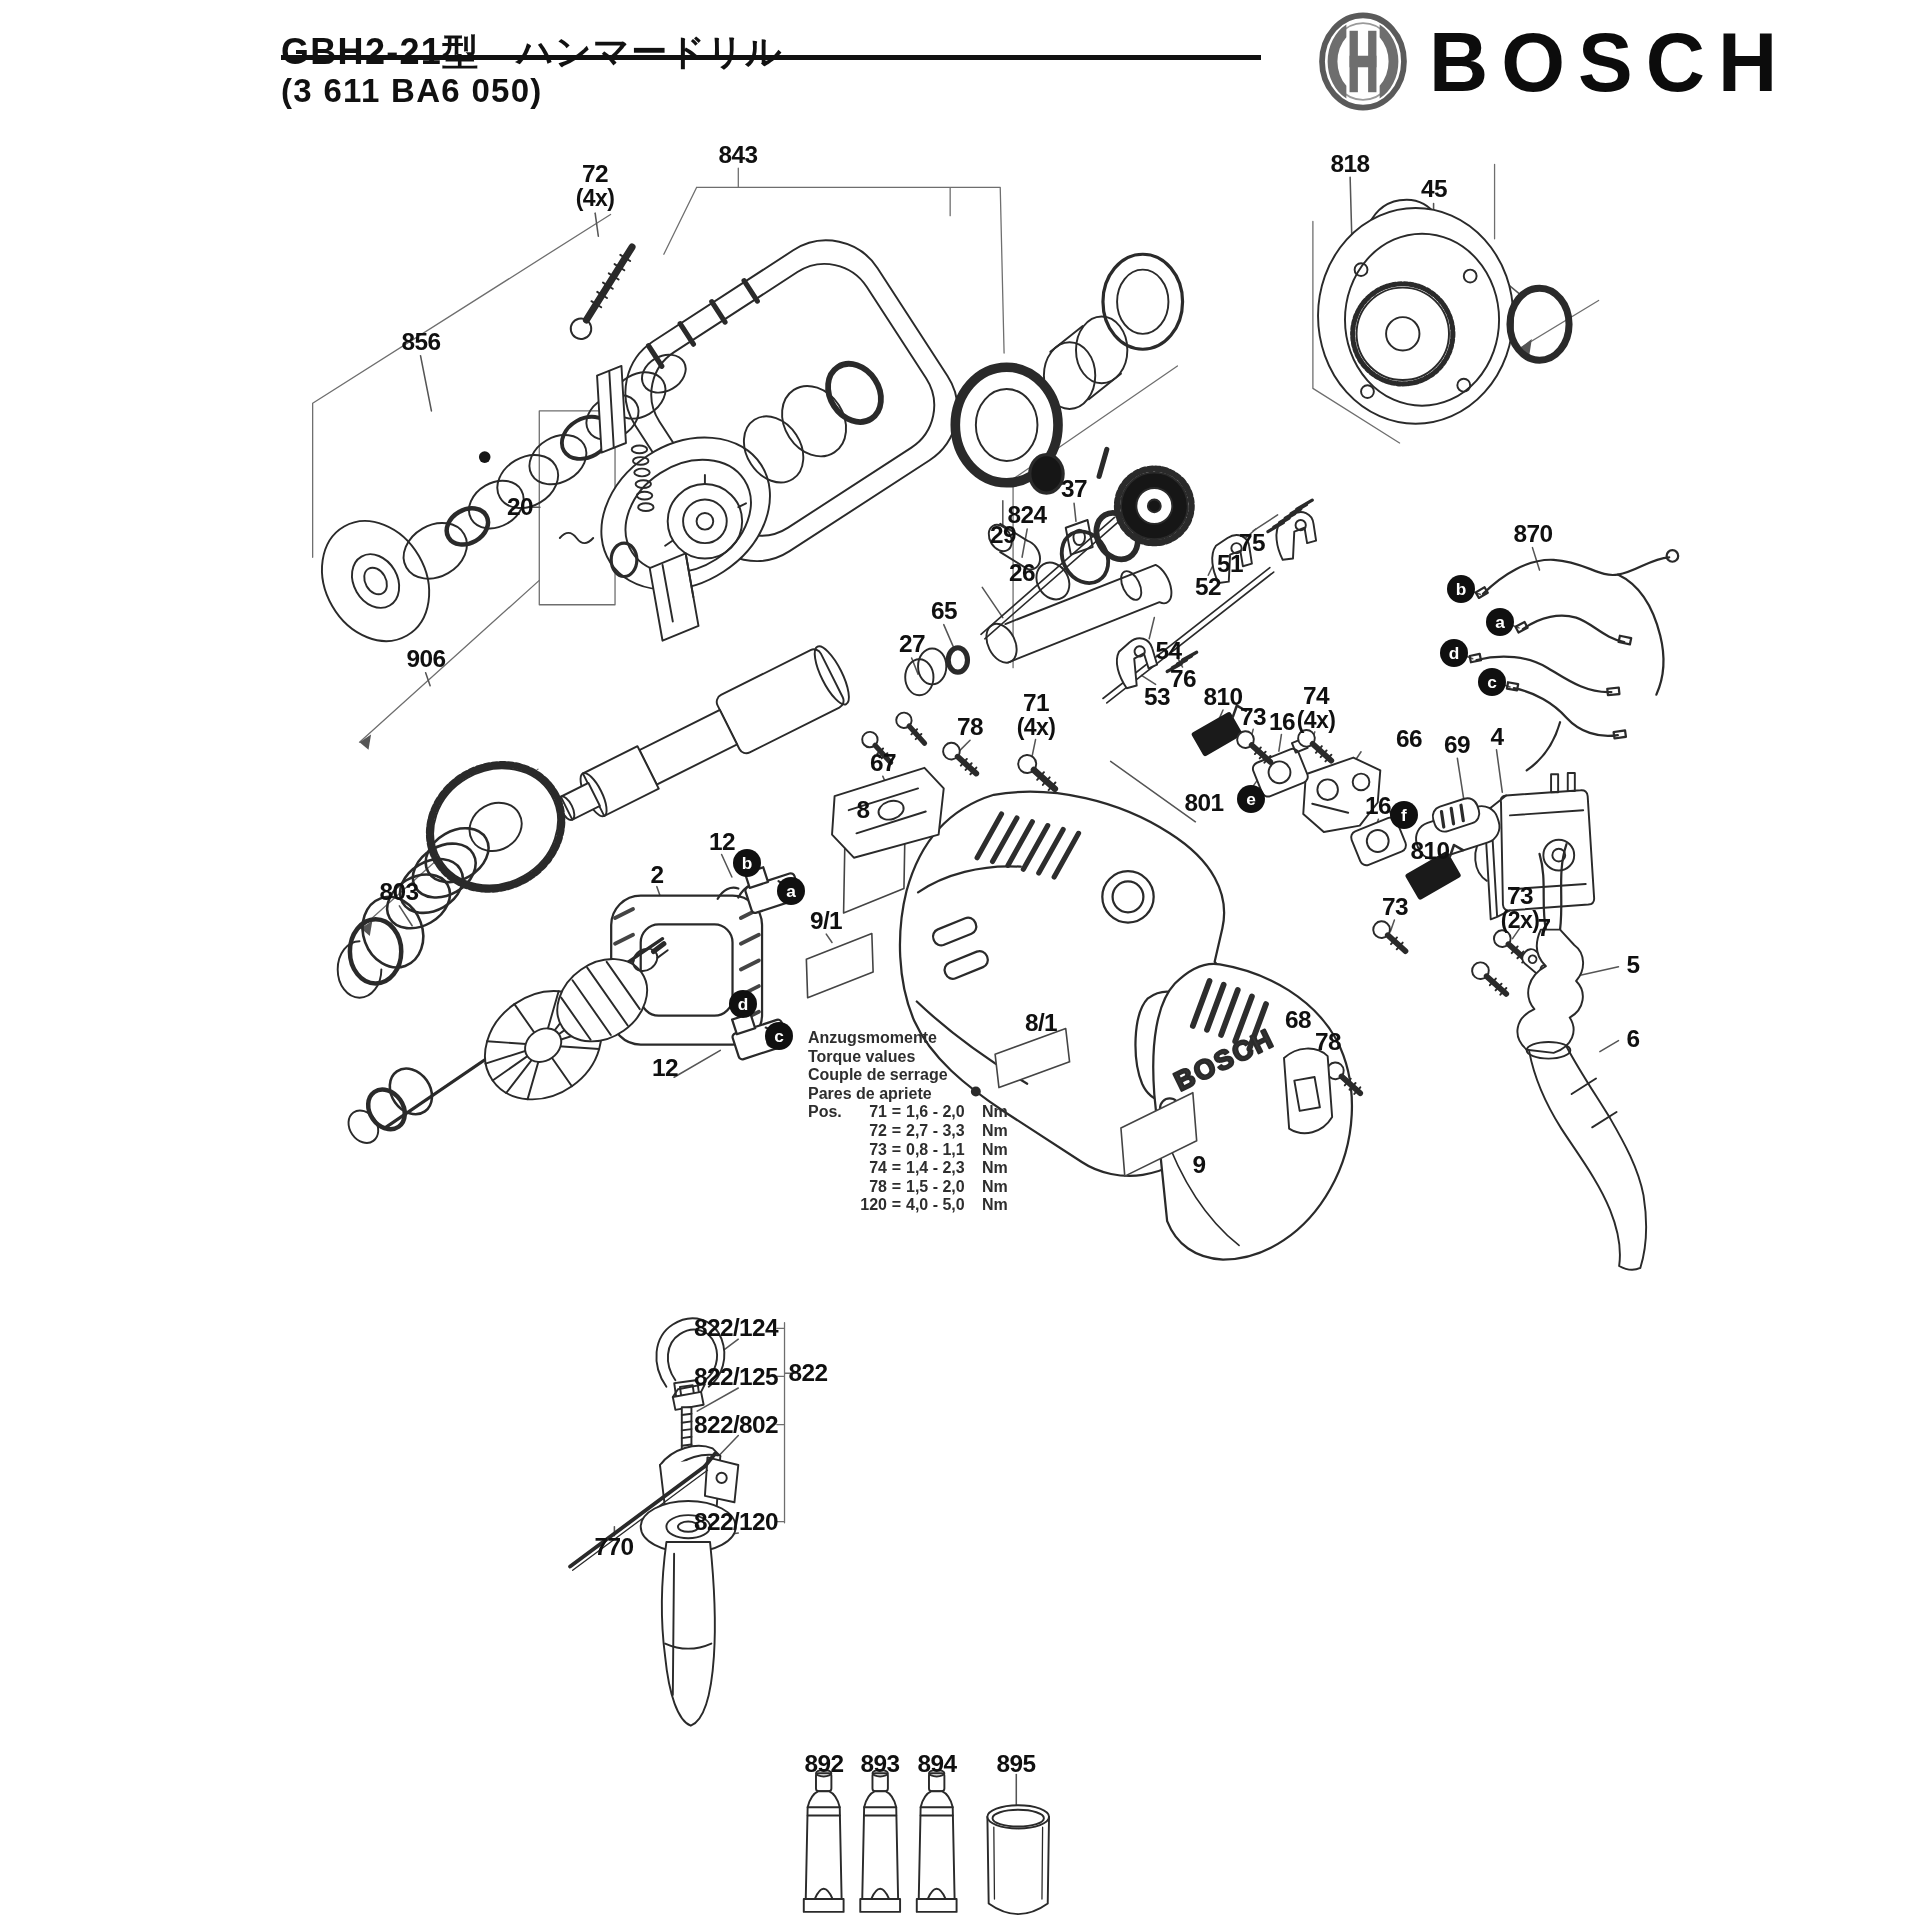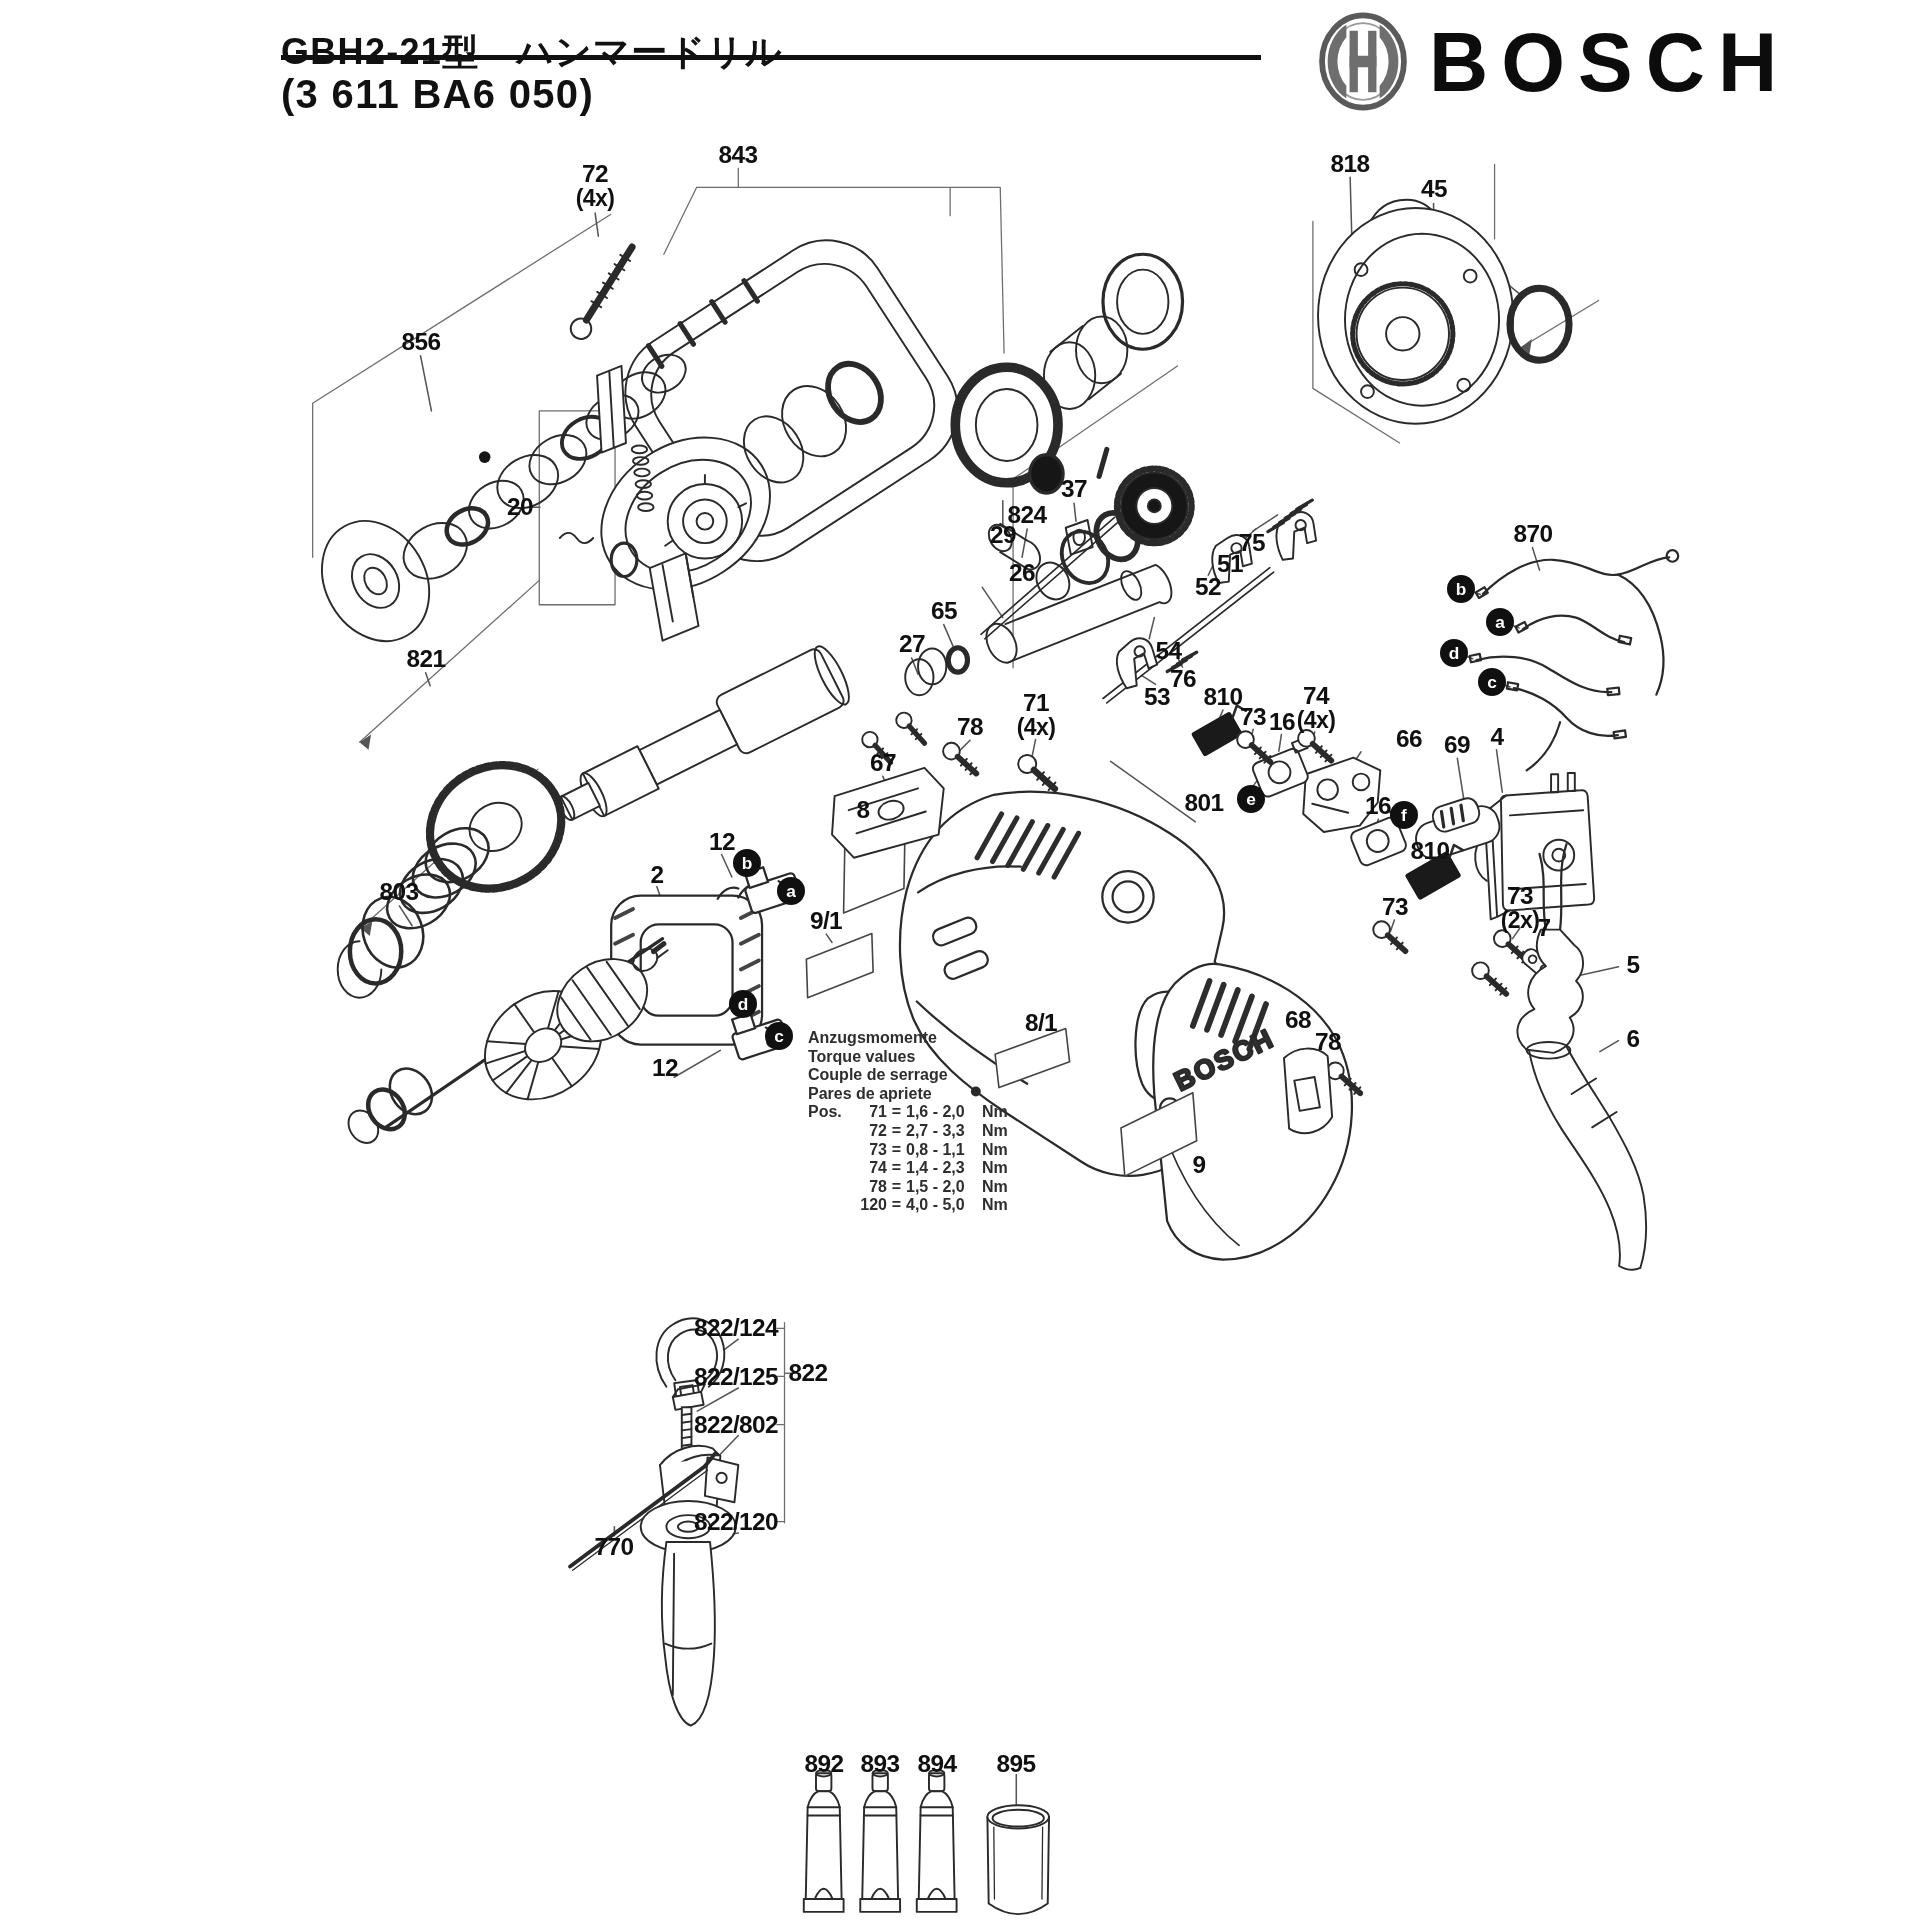--- a/index.html
+++ b/index.html
@@ -5,21 +5,21 @@
   html,body{margin:0;padding:0;background:#fff;}
   .page{position:relative;width:1926px;height:1926px;background:#ffffff;
         font-family:"Liberation Sans",sans-serif;overflow:hidden;color:#111;}
   .art{position:absolute;left:0;top:0;}
   svg text{font-family:"Liberation Sans",sans-serif;}
 
   
   .title{position:absolute;left:281px;top:3.9px;font-size:36px;font-weight:bold;
          letter-spacing:1.3px;white-space:nowrap;}
   .rule{position:absolute;left:281px;top:55px;width:980px;height:4.5px;background:#111;}
-  .partnum{position:absolute;left:281px;top:72px;font-size:40px;font-weight:bold;letter-spacing:1.3px;}
+  .partnum{position:absolute;left:281px;top:72px;font-size:33px;font-weight:bold;letter-spacing:1.3px;}
   .brand{position:absolute;left:1315px;top:10.3px;display:flex;align-items:center;}
   .wordmark{font-size:82px;font-weight:bold;letter-spacing:13px;color:#0c0c0c;
             margin-left:18px;line-height:90px;transform:scaleY(1.02);}
 
   
   .torque{position:absolute;left:808px;top:1029px;font-size:16px;font-weight:bold;
           color:#2e2e2e;line-height:18.6px;white-space:nowrap;}
   .trow{display:flex;}
   .tc1{width:42px;}
   .tc2{width:37px;text-align:right;}
@@ -685,21 +685,21 @@
       <div class="part-label" style="left: 1434px; top: 189px;"><span>45</span></div>
       <div class="part-label" style="left: 421px; top: 342px;"><span>856</span></div>
       <div class="part-label" style="left: 1003px; top: 487px; margin-top: 48px;"><span>29</span></div>
       <div class="part-label" style="left: 1074px; top: 489px;"><span>37</span></div>
       <div class="part-label" style="left: 520px; top: 507px;"><span>20</span></div>
       <div class="part-label" style="left: 1027px; top: 515px;"><span>824</span></div>
       <div class="part-label" style="left: 982px; top: 573px; margin-left: 40px;"><span>26</span></div>
       <div class="part-label" style="left: 1533px; top: 534px;"><span>870</span></div>
       <div class="part-label" style="left: 944px; top: 611px;"><span>65</span></div>
       <div class="part-label" style="left: 912px; top: 644px;"><span>27</span></div>
-      <div class="part-label" style="left: 426px; top: 659px;"><span>821</span></div>
+      <div class="part-label" style="left: 426px; top: 659px;"><span>906</span></div>
       <div class="part-label" style="left: 1252px; top: 543px;"><span>75</span></div>
       <div class="part-label" style="left: 1230px; top: 564px;"><span>51</span></div>
       <div class="part-label" style="left: 1208px; top: 587px;"><span>52</span></div>
       <div class="part-label" style="left: 1149px; top: 651px; padding-left: 39px;"><span>54</span></div>
       <div class="part-label" style="left: 1183px; top: 679px;"><span>76</span></div>
       <div class="part-label" style="left: 1157px; top: 697px;"><span>53</span></div>
       <div class="part-label" style="left: 1223px; top: 697px;"><span>810</span></div>
       <div class="part-label" style="left: 1253px; top: 717px;"><span>73</span></div>
       <div class="part-label" style="left: 1282px; top: 722px;"><span>16</span></div>
       <div class="part-label" style="left: 1316px; top: 708px;"><span>74</span><span class="sub">(4x)</span></div>

